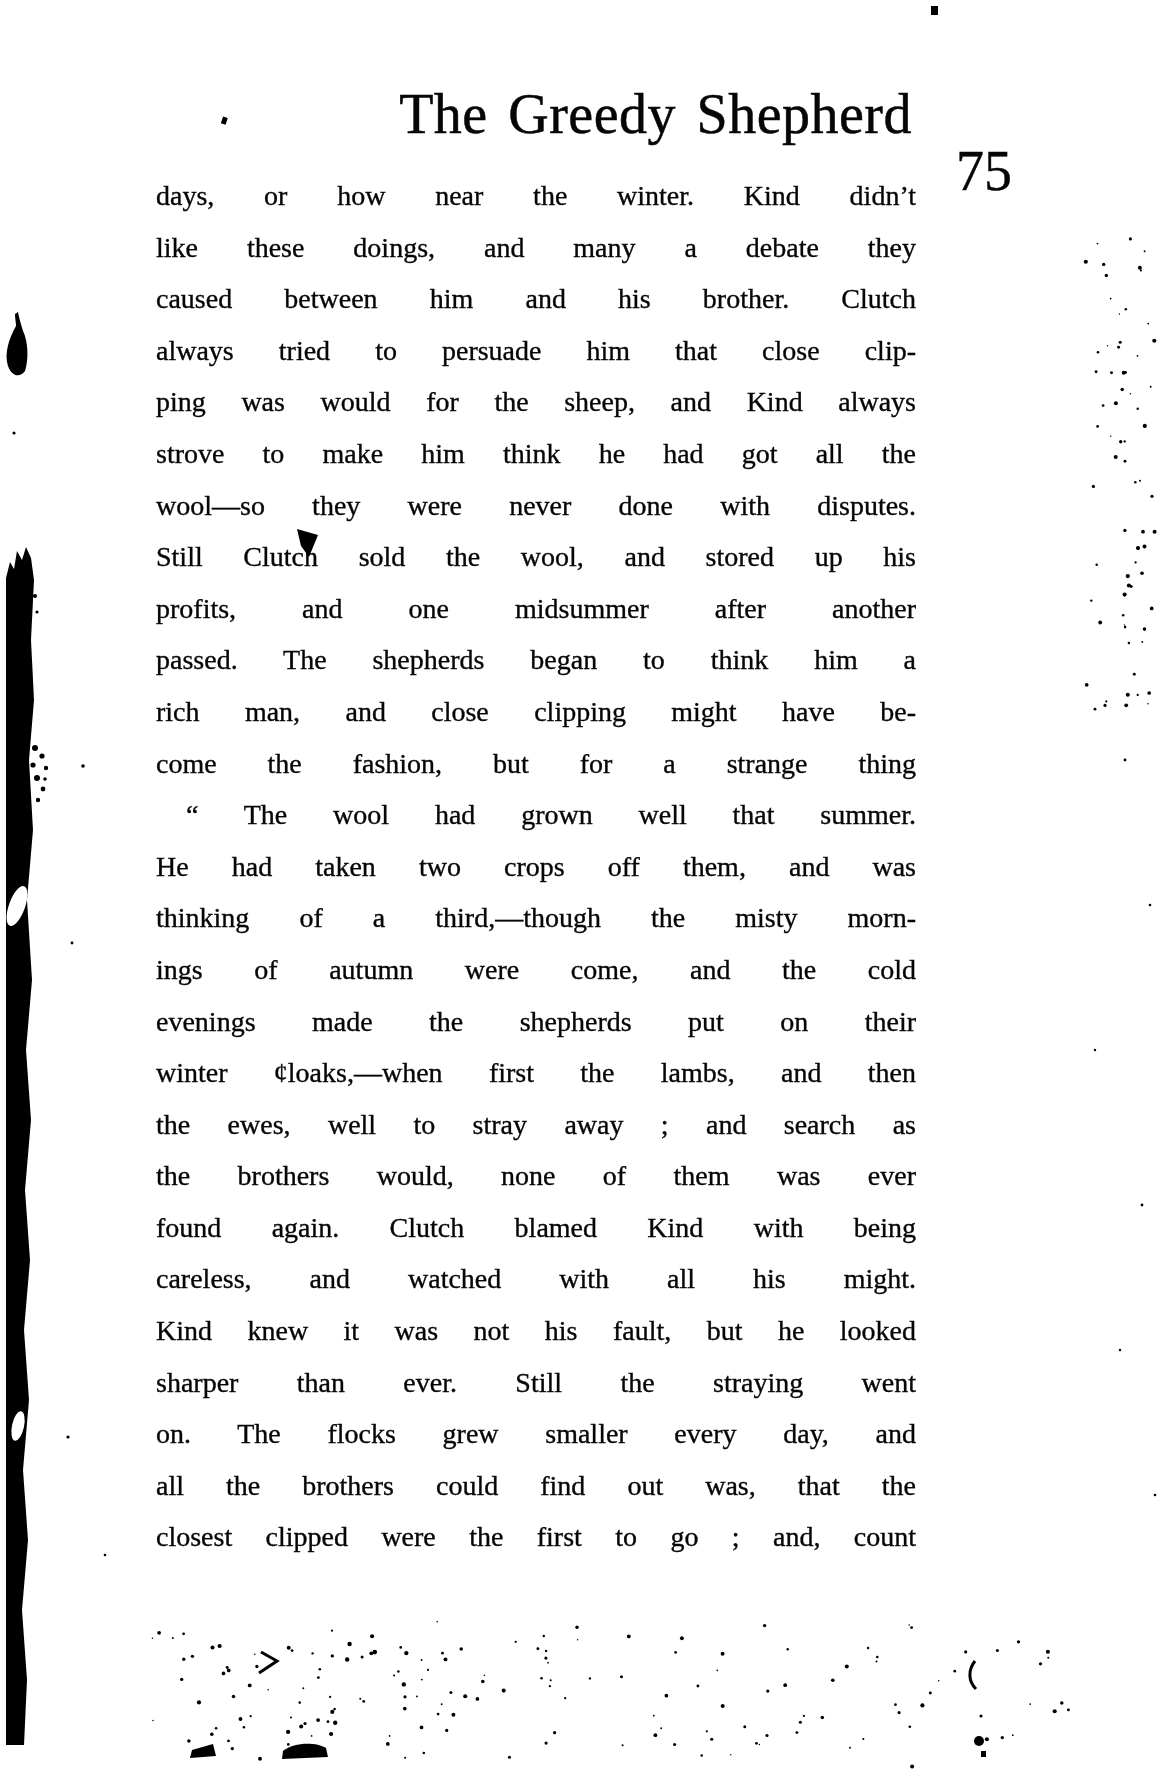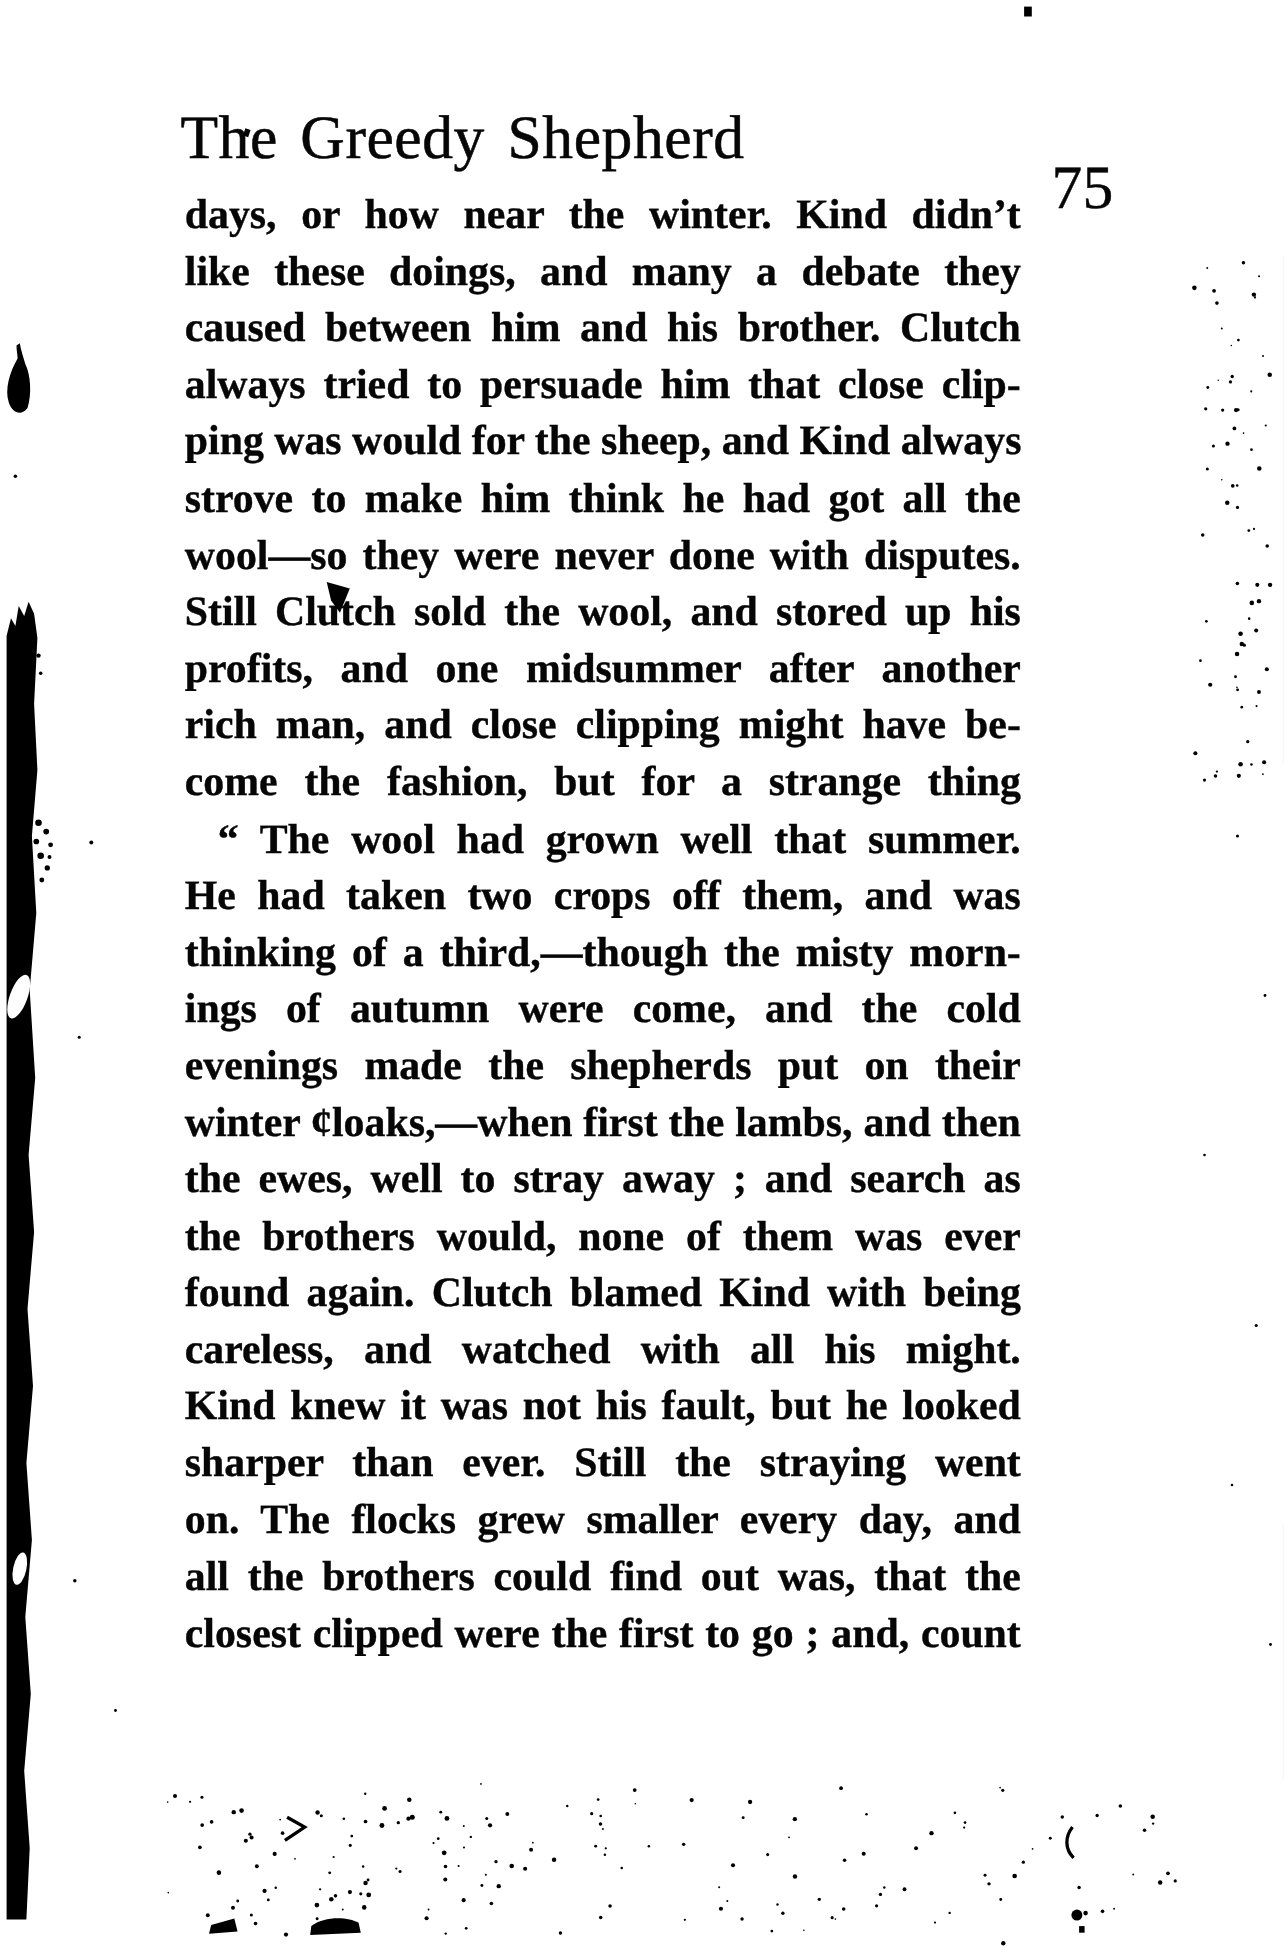--- a/index.html
+++ b/index.html
@@ -1,32 +1,32 @@
 <!DOCTYPE html>
 <html><head>
 <meta charset="utf-8">
 <style>
   html,body{margin:0;padding:0;background:#e8e8e8;}
   .page{
     position:relative;width:1167px;height:1771px;background:#ffffff;
     font-family:"Liberation Serif","DejaVu Serif",serif;color:#060606;overflow:hidden;
   }
   .title{
-    position:absolute;left:152px;top:84px;width:760px;margin:12px;
-    text-align:left;font-size:56px;font-weight:400;line-height:1.1;
+    position:absolute;left:152px;top:84px;width:760px;margin:0;
+    text-align:right;font-size:56px;font-weight:400;line-height:1.1;
     word-spacing:6px;letter-spacing:0.5px;
     -webkit-text-stroke:0.5px #060606;
   }
   .pageno{
     position:absolute;left:956px;top:104px;font-size:56px;line-height:1.1;margin-top:37px;
     -webkit-text-stroke:0.4px #060606;
   }
   .text{
-    position:absolute;left:168px;top:170px;width:760px;
-    font-size:38px;line-height:51.6px;font-weight:bold;
+    position:absolute;left:156px;top:170px;width:760px;
+    font-size:28px;line-height:51.6px;
     -webkit-text-stroke:0.35px #060606;
   }
   .line{
     height:51.6px;white-space:nowrap;
     text-align:justify;text-align-last:justify;
   }
   .line.nojust{text-align-last:left;}
   .line.indent{padding-left:30px;box-sizing:border-box;}
   .artifacts{position:absolute;left:0;top:0;z-index:3;pointer-events:none;}
 </style>
@@ -41,20 +41,21 @@
   <main class="text" id="text-block">
       <div class="line">days, or how near the winter. Kind didn’t</div>
       <div class="line">like these doings, and many a debate they</div>
       <div class="line">caused between him and his brother. Clutch</div>
       <div class="line">always tried to persuade him that close clip-</div>
       <div class="line">ping was would for the sheep, and Kind always</div>
       <div class="line">strove to make him think he had got all the</div>
       <div class="line">wool—so they were never done with disputes.</div>
       <div class="line">Still Clutch sold the wool, and stored up his</div>
       <div class="line">profits, and one midsummer after another</div>
+      <div class="line">passed. The shepherds began to think him a</div>
       <div class="line">rich man, and close clipping might have be-</div>
       <div class="line">come the fashion, but for a strange thing</div>
       <div class="line indent">“ The wool had grown well that summer.</div>
       <div class="line">He had taken two crops off them, and was</div>
       <div class="line">thinking of a third,—though the misty morn-</div>
       <div class="line">ings of autumn were come, and the cold</div>
       <div class="line">evenings made the shepherds put on their</div>
       <div class="line">winter ¢loaks,—when first the lambs, and then</div>
       <div class="line">the ewes, well to stray away ; and search as</div>
       <div class="line">the brothers would, none of them was ever</div>

